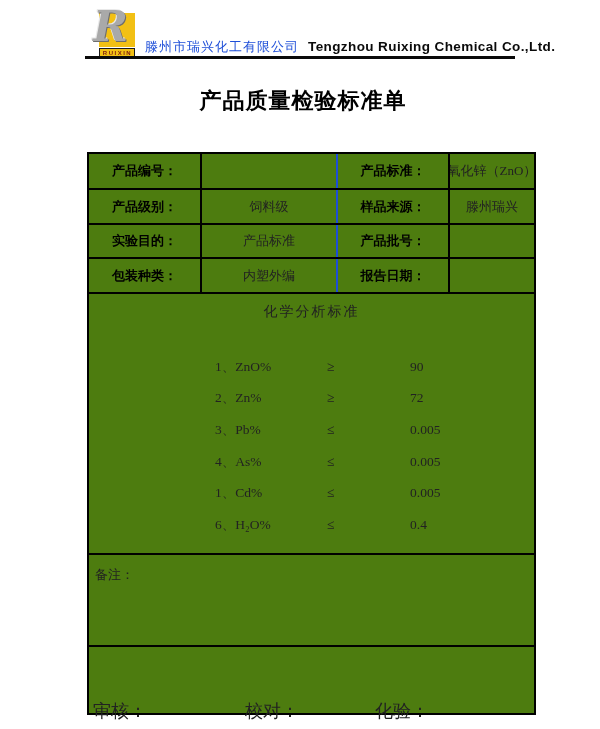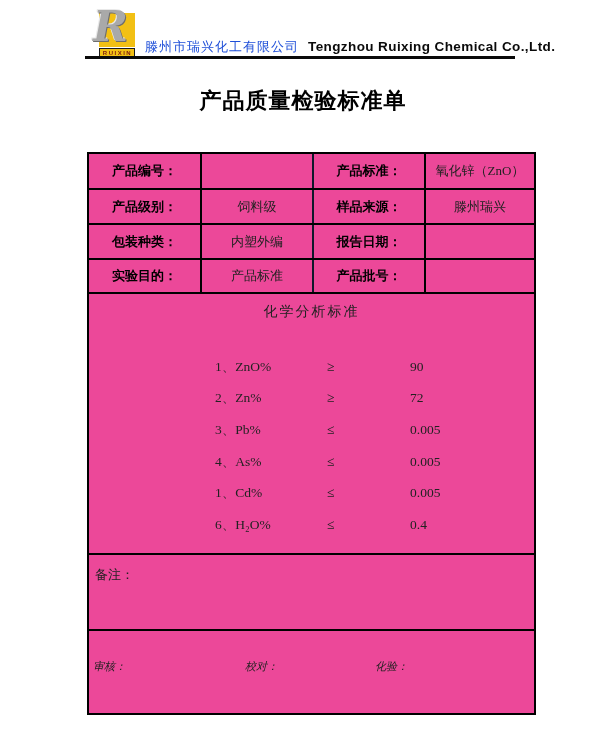--- a/index.html
+++ b/index.html
@@ -48,59 +48,59 @@
   
   .title {
     position:absolute; left:0; right:0; top:86px; text-align:center;
     font-family:"Liberation Sans","DejaVu Sans",sans-serif;
     font-size:22px; font-weight:bold; letter-spacing:1px; color:#000;margin-left:6px;
   }
 
   
   .form-table {
     position:absolute; left:87px; top:152px; width:449px; height:563px;
-    border:2px solid #000; background:#ec4899;
+    border:2px solid #000; background:#4d7c0f;
   }
   .info-row { display:flex; border-bottom:2px solid #000; }
   .info-row.r1 { height:36px; }
   .info-row.r2 { height:35px; }
   .info-row.r3 { height:35px; }
   .info-row.r4 { height:34px; }
   .cell {
     display:flex; align-items:center; justify-content:center;
     font-size:13px; overflow:hidden; white-space:nowrap;
   }
   .cell.label {
     font-family:"Liberation Sans","DejaVu Sans",sans-serif;
     font-weight:bold; color:#000;
   }
   .cell.value { font-family:"Liberation Serif","DejaVu Serif",serif; color:#222; }
   .c1 { width:113px; border-right:2px solid #000; }
-  .c2 { width:112px; border-right:2px solid #0f172a; }
+  .c2 { width:136px; border-right:2px solid #1d4ed8; }
   .c3 { width:112px; border-right:2px solid #000; }
   .c4 { flex:1; }
 
   .analysis { position:relative; height:261px; border-bottom:2px solid #000; }
   .analysis-heading {
     padding-top:9px; text-align:center;
     font-size:14px; letter-spacing:2px; color:#222;
   }
   .items { position:absolute; left:0; top:57px; right:0; }
   .item-row { position:relative; height:31.6px; }
   .item-row span { position:absolute; top:50%; transform:translateY(-50%); font-size:13.5px; color:#222; white-space:nowrap; }
   .item-name  { left:126px; }
   .item-op    { left:238px; font-size:15px; }
   .item-value { left:321px; }
 
-  .remarks { height:76px; border-bottom:2px solid #000; padding:10px 0 0 6px; }
+  .remarks { height:92px; border-bottom:2px solid #000; padding:10px 0 0 6px; }
   .remarks-label { font-size:13px; color:#222; }
 
   .signatures { position:relative; height:84px; }
   .signatures span {
-    position:absolute; top:28px; font-size:11px; color:#222; white-space:nowrap;font-style:italic;
+    position:absolute; top:52px; font-size:18px; color:#222; white-space:nowrap;
   }
   .sig-audit { left:4px; }
   .sig-proofread { left:156px; }
   .sig-assay { left:286px; }
 </style>
 </head>
 <body>
 
 <div class="page">
 
@@ -127,34 +127,34 @@
       <div class="cell value c4">氧化锌（ZnO）</div>
     </div>
 
     <div class="info-row r2">
       <div class="cell label c1">产品级别：</div>
       <div class="cell value c2">饲料级</div>
       <div class="cell label c3">样品来源：</div>
       <div class="cell value c4">滕州瑞兴</div>
     </div>
 
+    <div class="info-row r4">
+      <div class="cell label c1">实验目的：</div>
+      <div class="cell value c2">产品标准</div>
+      <div class="cell label c3">产品批号：</div>
+      <div class="cell value c4"></div>
+    </div>
+
     <div class="info-row r3">
       <div class="cell label c1">包装种类：</div>
       <div class="cell value c2">内塑外编</div>
       <div class="cell label c3">报告日期：</div>
       <div class="cell value c4"></div>
     </div>
 
-    <div class="info-row r4">
-      <div class="cell label c1">实验目的：</div>
-      <div class="cell value c2">产品标准</div>
-      <div class="cell label c3">产品批号：</div>
-      <div class="cell value c4"></div>
-    </div>
-
     <div class="analysis">
       <div class="analysis-heading">化学分析标准</div>
       <div class="items">
         <div class="item-row">
           <span class="item-name">1、ZnO%</span>
           <span class="item-op">≥</span>
           <span class="item-value">90</span>
         </div>
         <div class="item-row">
           <span class="item-name">2、Zn%</span>

